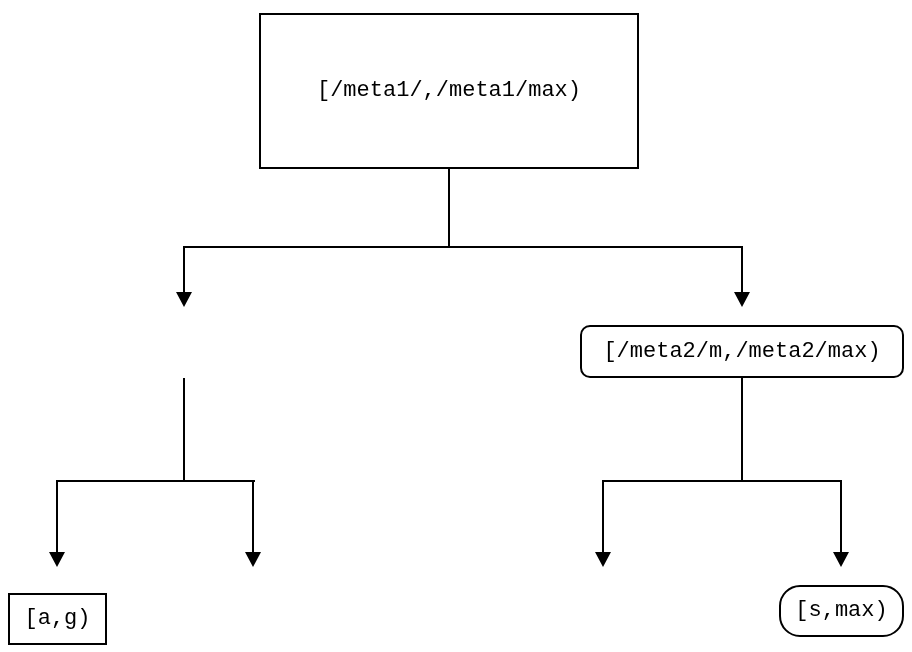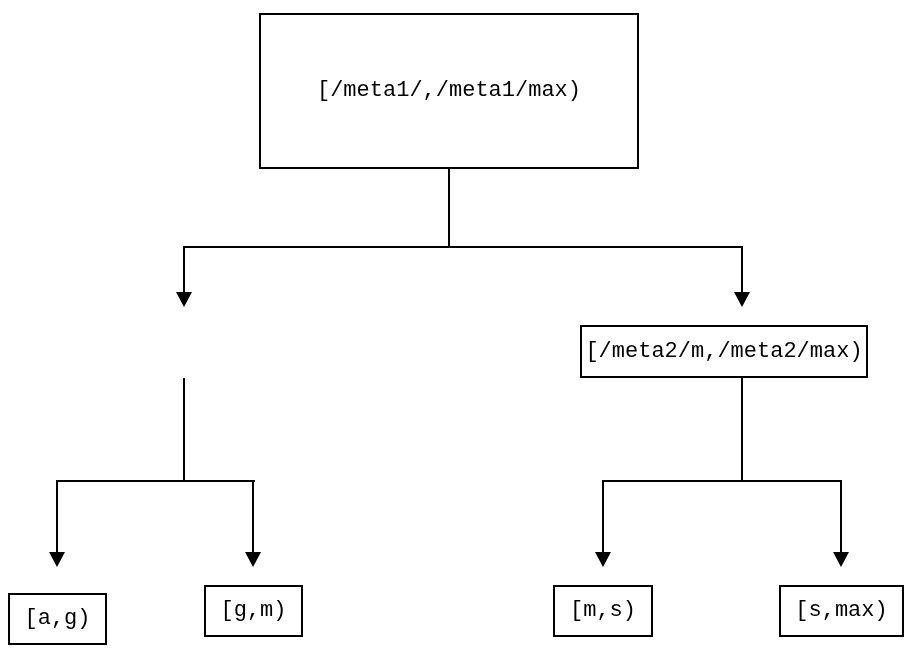--- a/index.html
+++ b/index.html
@@ -38,25 +38,25 @@
     width: 0;
     height: 0;
     border-left: 8px solid transparent;
     border-right: 8px solid transparent;
     border-top: 15px solid #000000;
   }
 
   
   .node-root        { left: 259px; top: 13px;  width: 380px; height: 156px; }
   .node-child-left  { left: 22px;  top: 325px; width: 324px; height: 53px; }
-  .node-child-right { left: 580px; top: 325px; width: 288px; height: 53px; }
+  .node-child-right { left: 580px; top: 325px; width: 324px; height: 53px; border-radius: 10px; }
   .node-leaf-1      { left: 8px;   top: 593px; width: 99px;  height: 52px; }
   .node-leaf-2      { left: 204px; top: 585px; width: 99px;  height: 52px; }
   .node-leaf-3      { left: 553px; top: 585px; width: 100px; height: 52px; }
-  .node-leaf-4      { left: 779px; top: 585px; width: 125px; height: 52px; }
+  .node-leaf-4      { left: 779px; top: 585px; width: 125px; height: 52px; border-radius: 21px; }
 
   
   .l1-stem   { left: 448px; top: 169px; width: 2px;   height: 79px; }
   .l1-hbar   { left: 183px; top: 246px; width: 560px; height: 2px; }
   .l1-drop-l { left: 183px; top: 246px; width: 2px;   height: 47px; }
   .l1-drop-r { left: 741px; top: 246px; width: 2px;   height: 47px; }
   .l1-arrow-l { left: 176px; top: 292px; }
   .l1-arrow-r { left: 734px; top: 292px; }
 
   
@@ -105,23 +105,17 @@
   <div class="line l2r-stem"></div>
   <div class="line l2r-hbar"></div>
   <div class="line l2r-drop-l"></div>
   <div class="line l2r-drop-r"></div>
   <div class="arrow-down l2r-arrow-l"></div>
   <div class="arrow-down l2r-arrow-r"></div>
 
   <div class="node node-leaf-1">
     <span>[a,g)</span>
   </div>
-  <div class="node node-leaf-2">
-    <span>[g,m)</span>
-  </div>
-  <div class="node node-leaf-3">
-    <span>[m,s)</span>
-  </div>
   <div class="node node-leaf-4">
     <span>[s,max)</span>
   </div>
 
 </div>
 
 </body></html>

